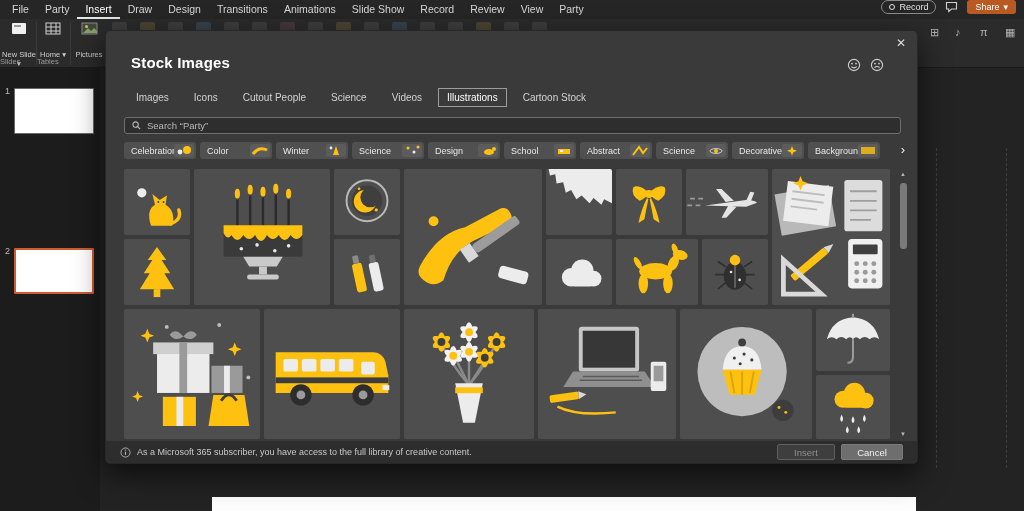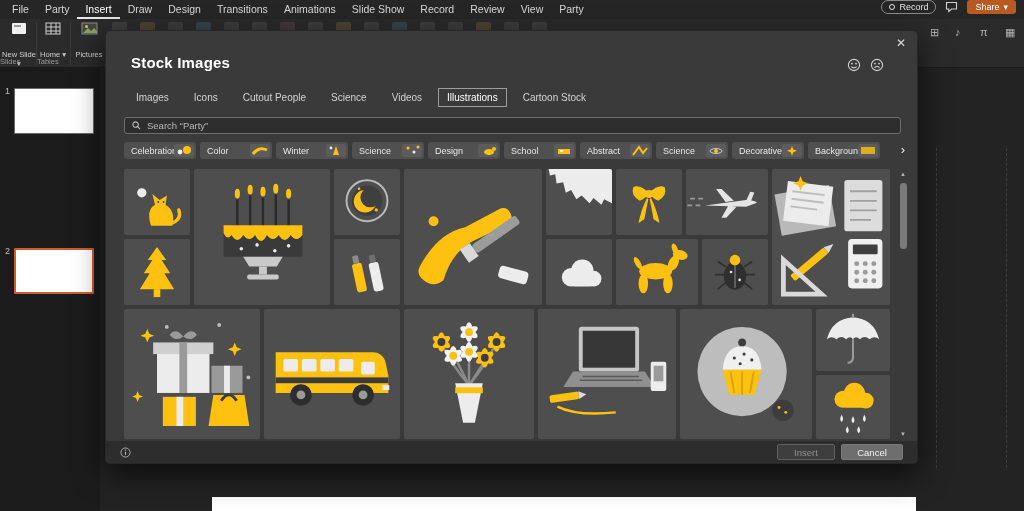--- a/index.html
+++ b/index.html
@@ -644,17 +644,18 @@
       <div class="vs-thumb"></div>
       <span class="vs-arrow" style="bottom:0;">▼</span>
     </div>
 
     <div class="dlg-footer">
       <svg width="11" height="11" viewBox="0 0 12 12">
         <circle cx="6" cy="6" r="5" fill="none" stroke="#b5b5b5" stroke-width="1"></circle>
         <line x1="6" y1="5.2" x2="6" y2="8.6" stroke="#b5b5b5" stroke-width="1.2"></line>
         <circle cx="6" cy="3.4" r=".8" fill="#b5b5b5"></circle>
       </svg>
+      <span class="foot-note">As a Microsoft 365 subscriber, you have access to the full library of creative content.</span>
       <button class="btn btn-insert">Insert</button>
       <button class="btn btn-cancel">Cancel</button>
     </div>
   </div>
 </div>
 
 </body></html>

